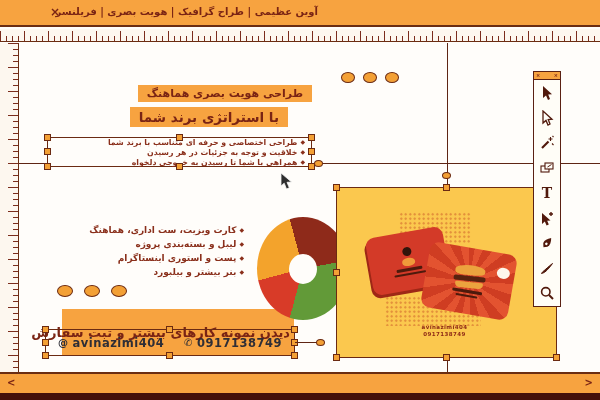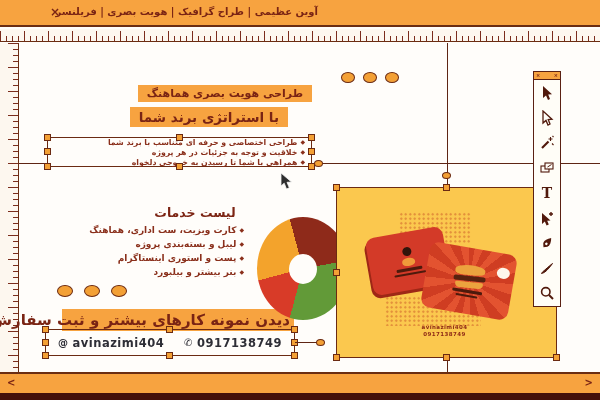--- a/index.html
+++ b/index.html
@@ -49,22 +49,22 @@
   .featurebox{position:absolute;left:47px;top:137px;width:265px;height:30px;background:#fffdfa;
               border:1px solid #6b2a12;box-sizing:border-box;z-index:3;
               display:flex;flex-direction:column;justify-content:center;padding-right:6px;}
   .featurebox .line{direction:rtl;text-align:right;font-size:7.8px;font-weight:bold;
                     color:#8a2f1b;line-height:9.3px;white-space:nowrap;}
   .blt{font-size:6px;vertical-align:1px;margin-left:3px;}
   .svc-head{position:absolute;left:145px;top:205px;width:100px;text-align:center;direction:rtl;
             font-size:12.5px;font-weight:bold;color:#7c2413;z-index:2;}
   .svc-list{position:absolute;right:356px;top:223px;direction:rtl;text-align:right;z-index:2;}
   .svc-list .line{font-size:9px;font-weight:bold;color:#8a2f1b;line-height:13px;white-space:nowrap;}
-  .cta{position:absolute;left:62px;top:309px;width:232px;text-align:center;font-size:15px;
-       padding:2px 4px;z-index:2;box-sizing:border-box;}
+  .cta{position:absolute;left:62px;top:309px;width:232px;text-align:center;font-size:13px;
+       padding:16px 4px;z-index:2;box-sizing:border-box;}
   .contactbox{position:absolute;left:45px;top:329px;width:250px;height:27px;
               border:1px solid #6b2a12;box-sizing:border-box;z-index:3;
               display:flex;align-items:center;justify-content:space-between;padding:0 12px;}
   .contactbox .itm{display:flex;align-items:center;gap:4px;font-size:11.5px;font-weight:bold;
                    color:#2e2e36;letter-spacing:0.5px;white-space:nowrap;}
   .contactbox .ic{font-size:10px;}
   .contact-line{position:absolute;left:295px;top:342px;width:24px;height:1px;background:#5e2514;z-index:3;}
   
   .donut{position:absolute;left:257px;top:217px;width:92px;height:103px;border-radius:50%;z-index:2;
      background:conic-gradient(from 0deg,#8e2a1a 0deg 80deg,#629a38 80deg 195deg,
@@ -133,37 +133,36 @@
 
   <div class="hl head1">طراحی هویت بصری هماهنگ</div>
   <div class="hl head2">با استراتژی برند شما</div>
 
   <span class="dot" style="left:341px;top:72px;"></span>
   <span class="dot" style="left:363px;top:72px;"></span>
   <span class="dot" style="left:385px;top:72px;"></span>
 
   <div class="featurebox">
     <div class="line"><span class="blt">◆</span><span>طراحی اختصاصی و حرفه ای متناسب با برند شما</span></div>
-    <div class="line"><span class="blt">◆</span><span>خلاقیت و توجه به جزئیات در هر پروژه</span></div>
+    <div class="line"><span class="blt">◆</span><span>خلاقیت و توجه به جزئیات در هر رسیدن</span></div>
     <div class="line"><span class="blt">◆</span><span>همراهی با شما تا رسیدن به خروجی دلخواه</span></div>
     <span class="h tl"></span>
     <span class="h tm"></span>
     <span class="h tr"></span>
     <span class="h ml"></span>
     <span class="h mr"></span>
     <span class="h bl"></span>
     <span class="h bm"></span>
     <span class="h br"></span>
   </div>
 
   <svg class="cursor" width="14" height="18" viewBox="0 0 14 18">
     <polygon points="1,0 1,13 4.2,10.2 6.5,16 9.3,14.8 7,9.3 11.5,9" fill="#2e2e2e" stroke="#f5f5f5" stroke-width="0.8"></polygon>
   </svg>
 
-  <div class="svc-head">لیست خدمات</div>
   <div class="svc-list">
     <div class="line"><span class="blt">◆</span><span>کارت ویزیت، ست اداری، هماهنگ</span></div>
     <div class="line"><span class="blt">◆</span><span>لیبل و بسته‌بندی پروژه</span></div>
     <div class="line"><span class="blt">◆</span><span>پست و استوری اینستاگرام</span></div>
     <div class="line"><span class="blt">◆</span><span>بنر بیشتر و بیلبورد</span></div>
   </div>
 
   <span class="dot" style="left:57px;top:285px;width:16px;height:12px;"></span>
   <span class="dot" style="left:84px;top:285px;width:16px;height:12px;"></span>
   <span class="dot" style="left:111px;top:285px;width:16px;height:12px;"></span>

